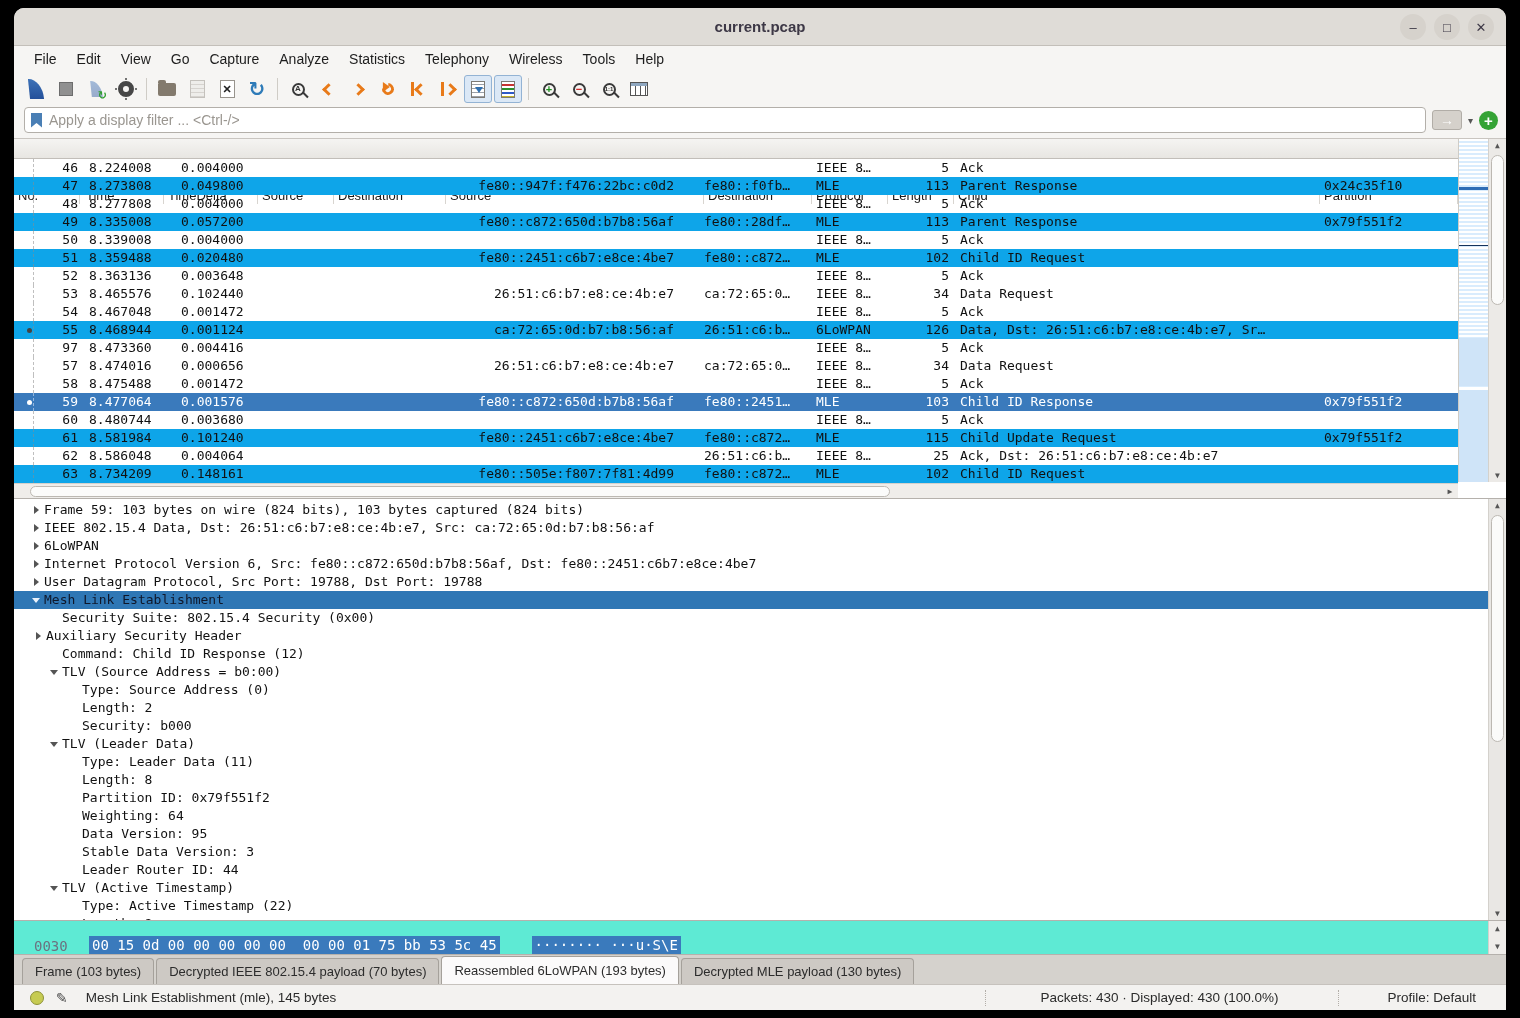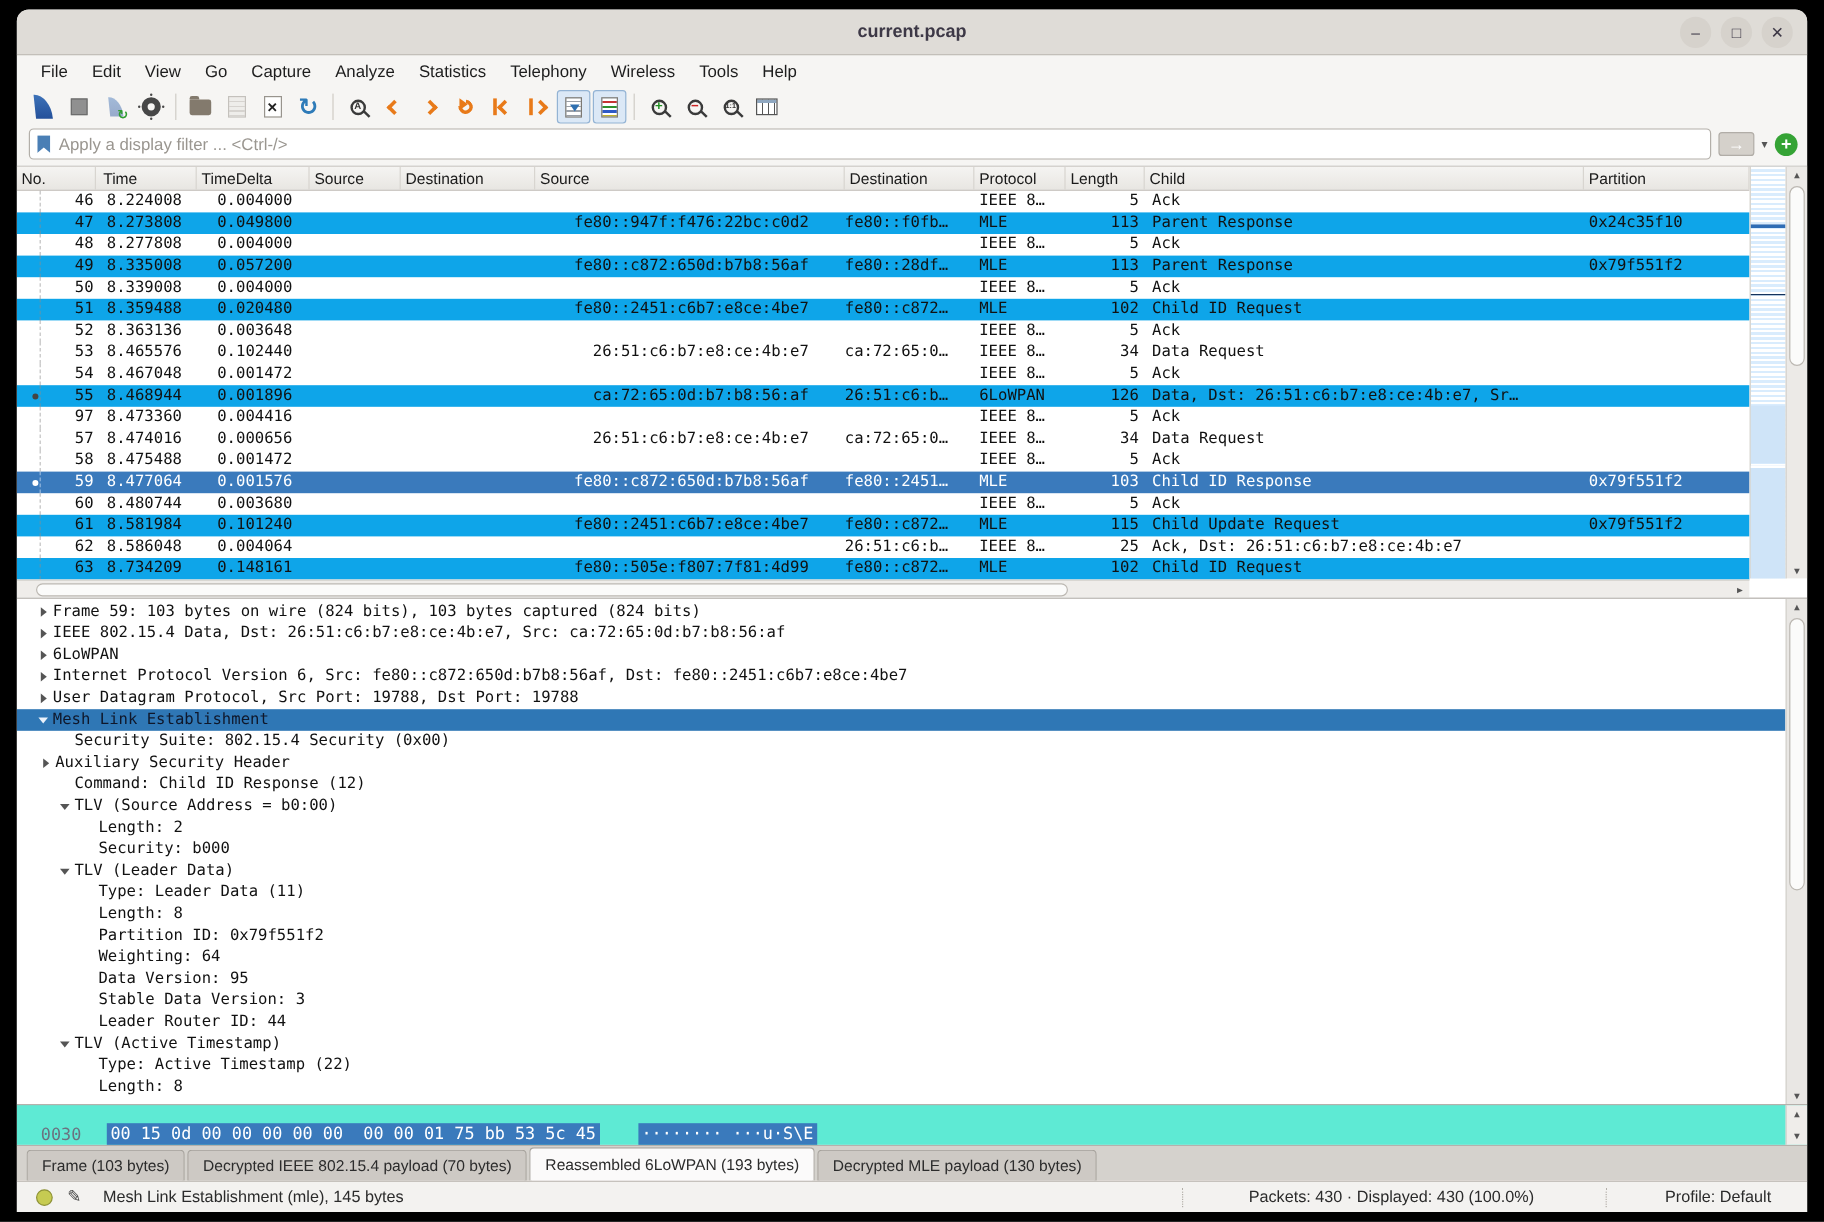--- a/index.html
+++ b/index.html
@@ -61,21 +61,21 @@
   .filter-ph { color:#9a9690; font-size:14px; }
   .apply-btn { width:30px; height:20px; background:#d5d1cb; border:1px solid #b1ada7; border-radius:3px; color:#fdfdfd; font-size:14px; font-weight:bold; display:flex; align-items:center; justify-content:center; line-height:1; }
   .caret { font-size:10px; color:#555; }
   .plus-btn { width:19px; height:19px; border-radius:50%; background:#35a335; color:#fff; font-size:15px; font-weight:bold; display:flex; align-items:center; justify-content:center; line-height:1; }
 
   
   .mono { font-family:"DejaVu Sans Mono","Liberation Mono",monospace; }
   .packetlist { height:360px; flex:0 0 auto; position:relative; background:#fff; border-top:1px solid #c9c5c0; }
   .pl-main { position:absolute; left:0; top:0; right:48px; bottom:0; display:flex; flex-direction:column; overflow:hidden; }
   .pl-header { height:20px; background:linear-gradient(#f5f4f2,#e8e6e2); border-bottom:1px solid #c2beb9; display:flex; flex:0 0 auto; font-size:13px; color:#1a1a1a; }
-  .hcell { border-right:1px solid #d8d5d0; padding:2px 0 16px 4px; white-space:nowrap; overflow:hidden; }
+  .hcell { border-right:1px solid #d8d5d0; padding:2px 0 16px 4px; white-space:nowrap; overflow:hidden;margin-top:47px; }
   .prow { height:18px; display:flex; font-size:13px; line-height:18px; white-space:nowrap; position:relative; color:#111; }
   .prow.hl { background:#0ea5e9; }
   .prow.selected { background:#3a7abc; color:#fff; }
   .prow::before { content:""; position:absolute; left:19px; top:0; bottom:0; border-left:1px dashed #8c8c8c; opacity:.55; }
   .prow.selected::before { border-left-color:#dfeafa; }
   .prow.related::after { content:""; position:absolute; left:13px; top:7px; width:5px; height:5px; border-radius:50%; background:#444; }
   .prow.selected.related::after { background:#fff; }
   .cell { overflow:hidden; flex:0 0 auto; }
   .c-no   { width:66px; text-align:right; padding-right:2px; }
   .c-time { width:84px; padding-left:9px; }
@@ -389,21 +389,21 @@
       <span class="cell c-src2"></span>
       <span class="cell c-dst2"></span>
       <span class="cell c-proto">IEEE 8…</span>
       <span class="cell c-len">5</span>
       <span class="cell c-info">Ack</span>
       <span class="cell c-part"></span>
     </div>
           <div class="prow hl related">
       <span class="cell c-no">55</span>
       <span class="cell c-time">8.468944</span>
-      <span class="cell c-delta">0.001896</span>
+      <span class="cell c-delta">0.001124</span>
       <span class="cell c-src1"></span>
       <span class="cell c-dst1"></span>
       <span class="cell c-src2">ca:72:65:0d:b7:b8:56:af</span>
       <span class="cell c-dst2">26:51:c6:b…</span>
       <span class="cell c-proto">6LoWPAN</span>
       <span class="cell c-len">126</span>
       <span class="cell c-info">Data, Dst: 26:51:c6:b7:e8:ce:4b:e7, Sr…</span>
       <span class="cell c-part"></span>
     </div>
           <div class="prow">
@@ -579,20 +579,24 @@
     </div>
         <div class="dline" style="padding-left: 32px;">
       <span class="dexp"></span>
       <span class="dtext">Command: Child ID Response (12)</span>
     </div>
         <div class="dline" style="padding-left: 32px;">
       <span class="dexp">
             <span class="arr-d"></span>
           </span>
       <span class="dtext">TLV (Source Address = b0:00)</span>
+    </div>
+        <div class="dline" style="padding-left: 52px;">
+      <span class="dexp"></span>
+      <span class="dtext">Type: Source Address (0)</span>
     </div>
         <div class="dline" style="padding-left: 52px;">
       <span class="dexp"></span>
       <span class="dtext">Length: 2</span>
     </div>
         <div class="dline" style="padding-left: 52px;">
       <span class="dexp"></span>
       <span class="dtext">Security: b000</span>
     </div>
         <div class="dline" style="padding-left: 32px;">

